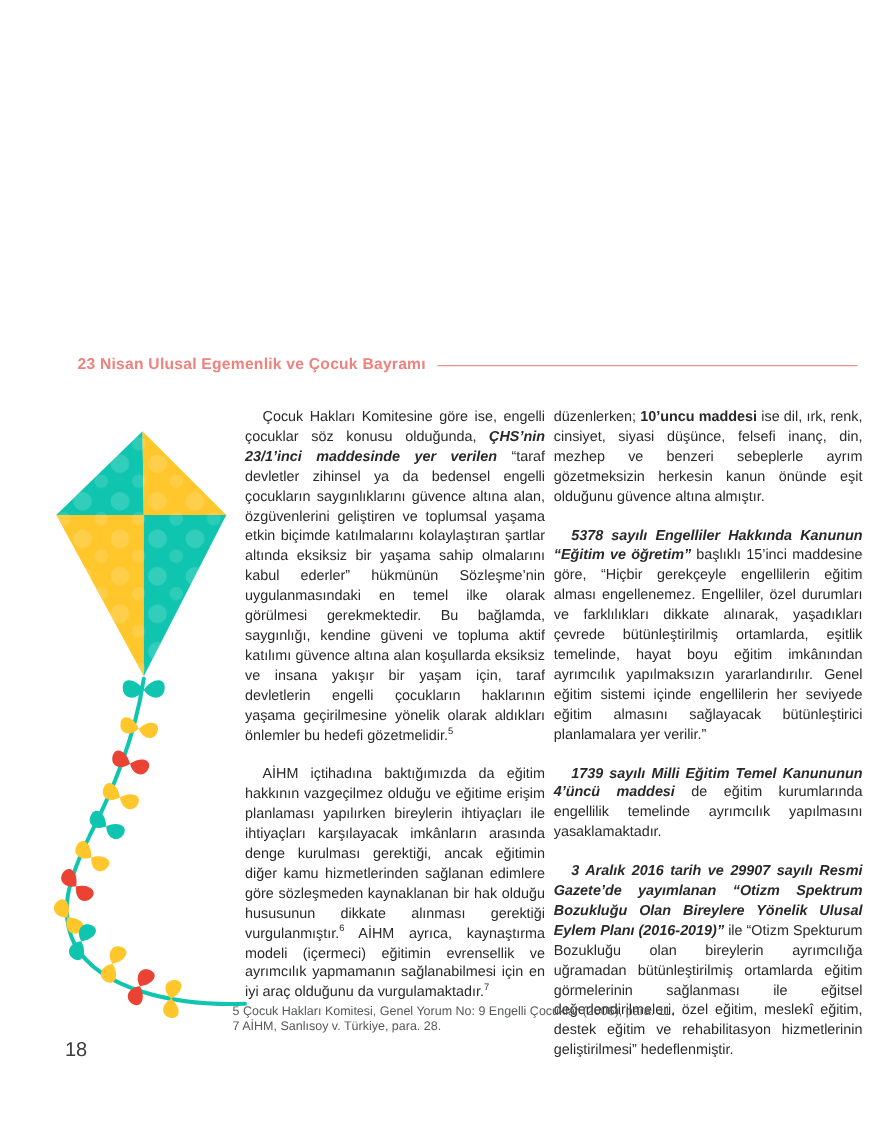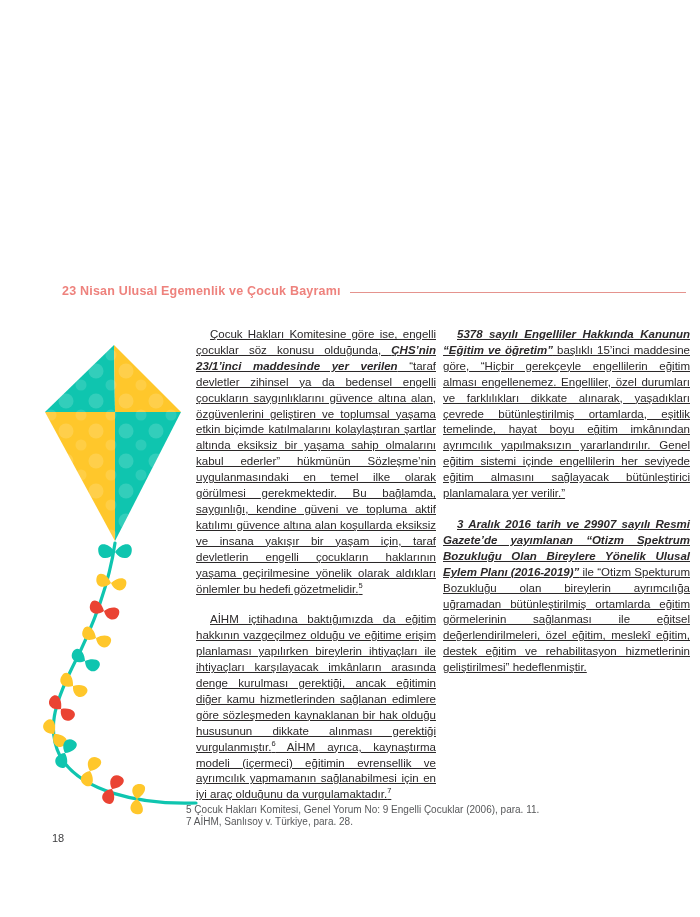--- a/index.html
+++ b/index.html
@@ -13,21 +13,21 @@
     position:absolute; left:62px; top:284px; width:624px;
     display:flex; align-items:center;
   }
   .section-title {
     font-size:12.5px; font-weight:bold; letter-spacing:0.2px;
     color:#ee827d; white-space:nowrap;
   }
   .section-rule { flex:1; height:1px; background:#e5938e; margin-left:9px; margin-top:2px; }
 
   
-  .col { position:absolute; top:327px;text-decoration:underline; }
+  .col { position:absolute; top:327px; }
   .col-left  { left:196px; width:240px; }
   .col-right { left:443px; width:247px; }
   .col p {
     margin:0 0 15px 0; font-size:11.5px; line-height:15.9px;
     text-align:justify; text-indent:14px; color:#2b2829;
   }
   .col p.no-indent { text-indent:0; }
   .col p.continues { text-align-last:justify; }
   strong { font-weight:bold; }
   strong.bi { font-weight:bold; font-style:italic; }
@@ -36,21 +36,21 @@
   
   .footnotes {
     position:absolute; left:186px; top:804px; width:380px;
     font-size:10px; line-height:11.9px; color:#57585a;
   }
   .footnote { display:block; }
 
   
   .page-number {
     position:absolute; left:52px; top:832px;
-    font-size:11px; color:#3d3d3f;
+    font-size:16px; color:#3d3d3f;
   }
 
   
   .kite-art { position:absolute; left:28px; top:333px; width:190px; height:490px; }
 </style>
 </head>
 <body>
 
 <div class="page">
 
@@ -95,23 +95,25 @@
   </svg>
 
   <div class="col col-left">
     <p><span>Çocuk Hakları Komitesine göre ise, engelli çocuklar söz konusu olduğunda, </span><strong class="bi">ÇHS’nin 23/1’inci maddesinde yer verilen</strong><span> “taraf devletler zihinsel ya da bedensel engelli çocukların saygınlıklarını güvence altına alan, özgüvenlerini geliştiren ve toplumsal yaşama etkin biçimde katılmalarını kolaylaştıran şartlar altında eksiksiz bir yaşama sahip olmalarını kabul ederler” hükmünün Sözleşme’nin uygulanmasındaki en temel ilke olarak görülmesi gerekmektedir. Bu bağlamda, saygınlığı, kendine güveni ve topluma aktif katılımı güvence altına alan koşullarda eksiksiz ve insana yakışır bir yaşam için, taraf devletlerin engelli çocukların haklarının yaşama geçirilmesine yönelik olarak aldıkları önlemler bu hedefi gözetmelidir.</span><sup>5</sup></p>
 
     <p><span>AİHM içtihadına baktığımızda da eğitim hakkının vazgeçilmez olduğu ve eğitime erişim planlaması yapılırken bireylerin ihtiyaçları ile ihtiyaçları karşılayacak imkânların arasında denge kurulması gerektiği, ancak eğitimin diğer kamu hizmetlerinden sağlanan edimlere göre sözleşmeden kaynaklanan bir hak olduğu hususunun dikkate alınması gerektiği vurgulanmıştır.</span><sup>6</sup><span> AİHM ayrıca, kaynaştırma modeli (içermeci) eğitimin evrensellik ve ayrımcılık yapmamanın sağlanabilmesi için en iyi araç olduğunu da vurgulamaktadır.</span><sup>7</sup></p>
 
   </div>
 
   <div class="col col-right">
+    <p class="no-indent"><span>düzenlerken; </span><strong>10’uncu maddesi</strong><span> ise dil, ırk, renk, cinsiyet, siyasi düşünce, felsefi inanç, din, mezhep ve benzeri sebeplerle ayrım gözetmeksizin herkesin kanun önünde eşit olduğunu güvence altına almıştır.</span></p>
 
     <p><strong class="bi">5378 sayılı Engelliler Hakkında Kanunun “Eğitim ve öğretim”</strong><span> başlıklı 15’inci maddesine göre, “Hiçbir gerekçeyle engellilerin eğitim alması engellenemez. Engelliler, özel durumları ve farklılıkları dikkate alınarak, yaşadıkları çevrede bütünleştirilmiş ortamlarda, eşitlik temelinde, hayat boyu eğitim imkânından ayrımcılık yapılmaksızın yararlandırılır. Genel eğitim sistemi içinde engellilerin her seviyede eğitim almasını sağlayacak bütünleştirici planlamalara yer verilir.”</span></p>
 
+    <p><strong class="bi">1739 sayılı Milli Eğitim Temel Kanununun 4’üncü maddesi</strong><span> de eğitim kurumlarında engellilik temelinde ayrımcılık yapılmasını yasaklamaktadır.</span></p>
 
     <p><strong class="bi">3 Aralık 2016 tarih ve 29907 sayılı Resmi Gazete’de yayımlanan “Otizm Spektrum Bozukluğu Olan Bireylere Yönelik Ulusal Eylem Planı (2016-2019)”</strong><span> ile “Otizm Spekturum Bozukluğu olan bireylerin ayrımcılığa uğramadan bütünleştirilmiş ortamlarda eğitim görmelerinin sağlanması ile eğitsel değerlendirilmeleri, özel eğitim, meslekî eğitim, destek eğitim ve rehabilitasyon hizmetlerinin geliştirilmesi” hedeflenmiştir.</span></p>
   </div>
 
   <div class="footnotes">
     <span class="footnote"><span>5</span> <span>Çocuk Hakları Komitesi, Genel Yorum No: 9 Engelli Çocuklar (2006), para. 11.</span></span>
     <span class="footnote"><span>7</span> <span>AİHM, Sanlısoy v. Türkiye, para. 28.</span></span>
   </div>
 
   <div class="page-number">18</div>

